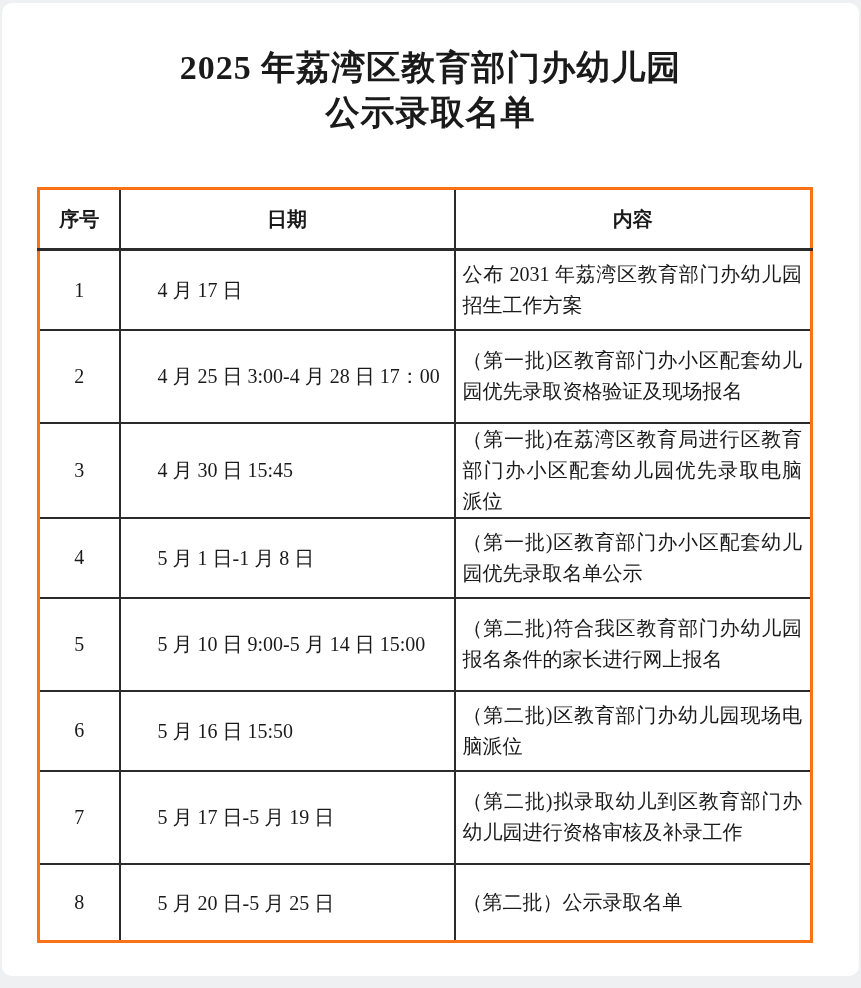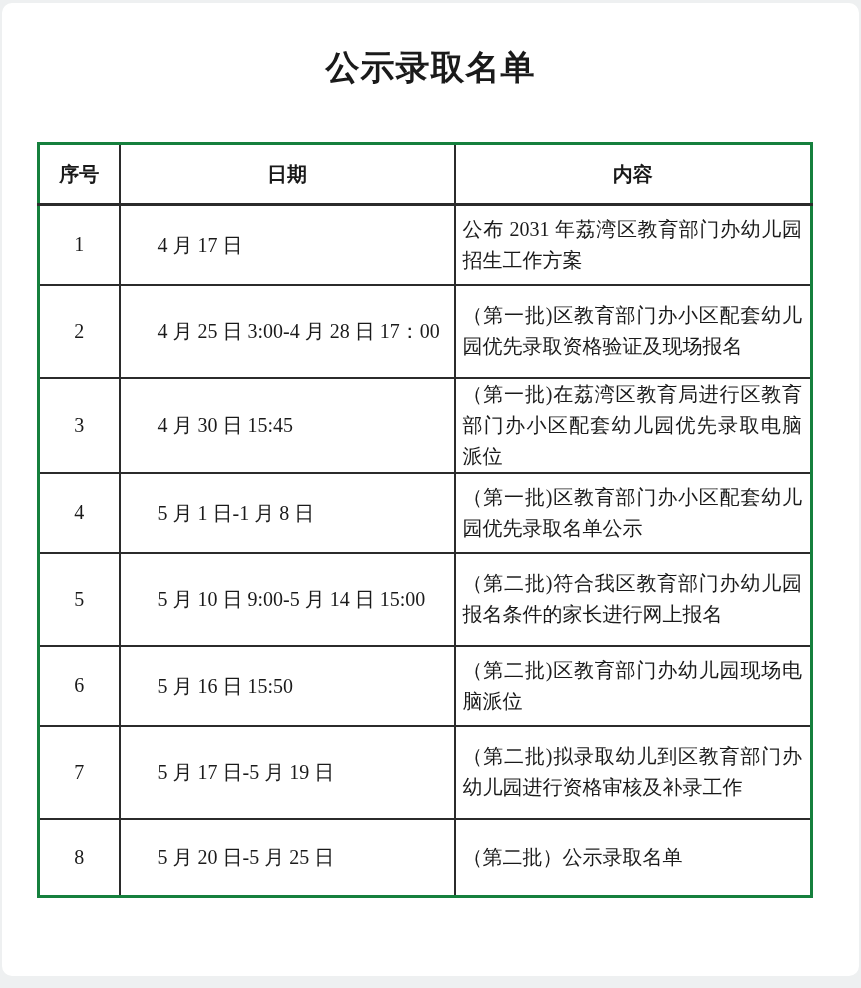--- a/index.html
+++ b/index.html
@@ -24,21 +24,21 @@
     font-size: 34px;
     font-weight: bold;
     line-height: 1.33;
     letter-spacing: 1px;
   }
   .schedule-table {
     margin: 52px 0 0 35px;
     width: 773px;
     border-collapse: collapse;
     table-layout: fixed;
-    border: 3px solid #15803d;
+    border: 3px solid #f97316;
   }
   .schedule-table col.c-seq     { width: 81px;  }
   .schedule-table col.c-date    { width: 335px; }
   .schedule-table col.c-content { width: 357px; }
   .schedule-table th, .schedule-table td {
     border: 2px solid #2b2b2b;
     font-size: 20px;
     vertical-align: middle;
   }
   .schedule-table thead tr { height: 61px; }
@@ -58,20 +58,21 @@
   tr.h-2 { height: 80px; }
   tr.h-3 { height: 93px; }
   tr.h-1 { height: 78px; }
 </style>
 </head>
 <body>
 
 <div class="page">
 
   <div class="doc-title">
+    <div>2025 年荔湾区教育部门办幼儿园</div>
     <div>公示录取名单</div>
   </div>
 
   <table class="schedule-table">
     <colgroup>
       <col class="c-seq">
         <col class="c-date">
         <col class="c-content">
     </colgroup>
     <thead>

